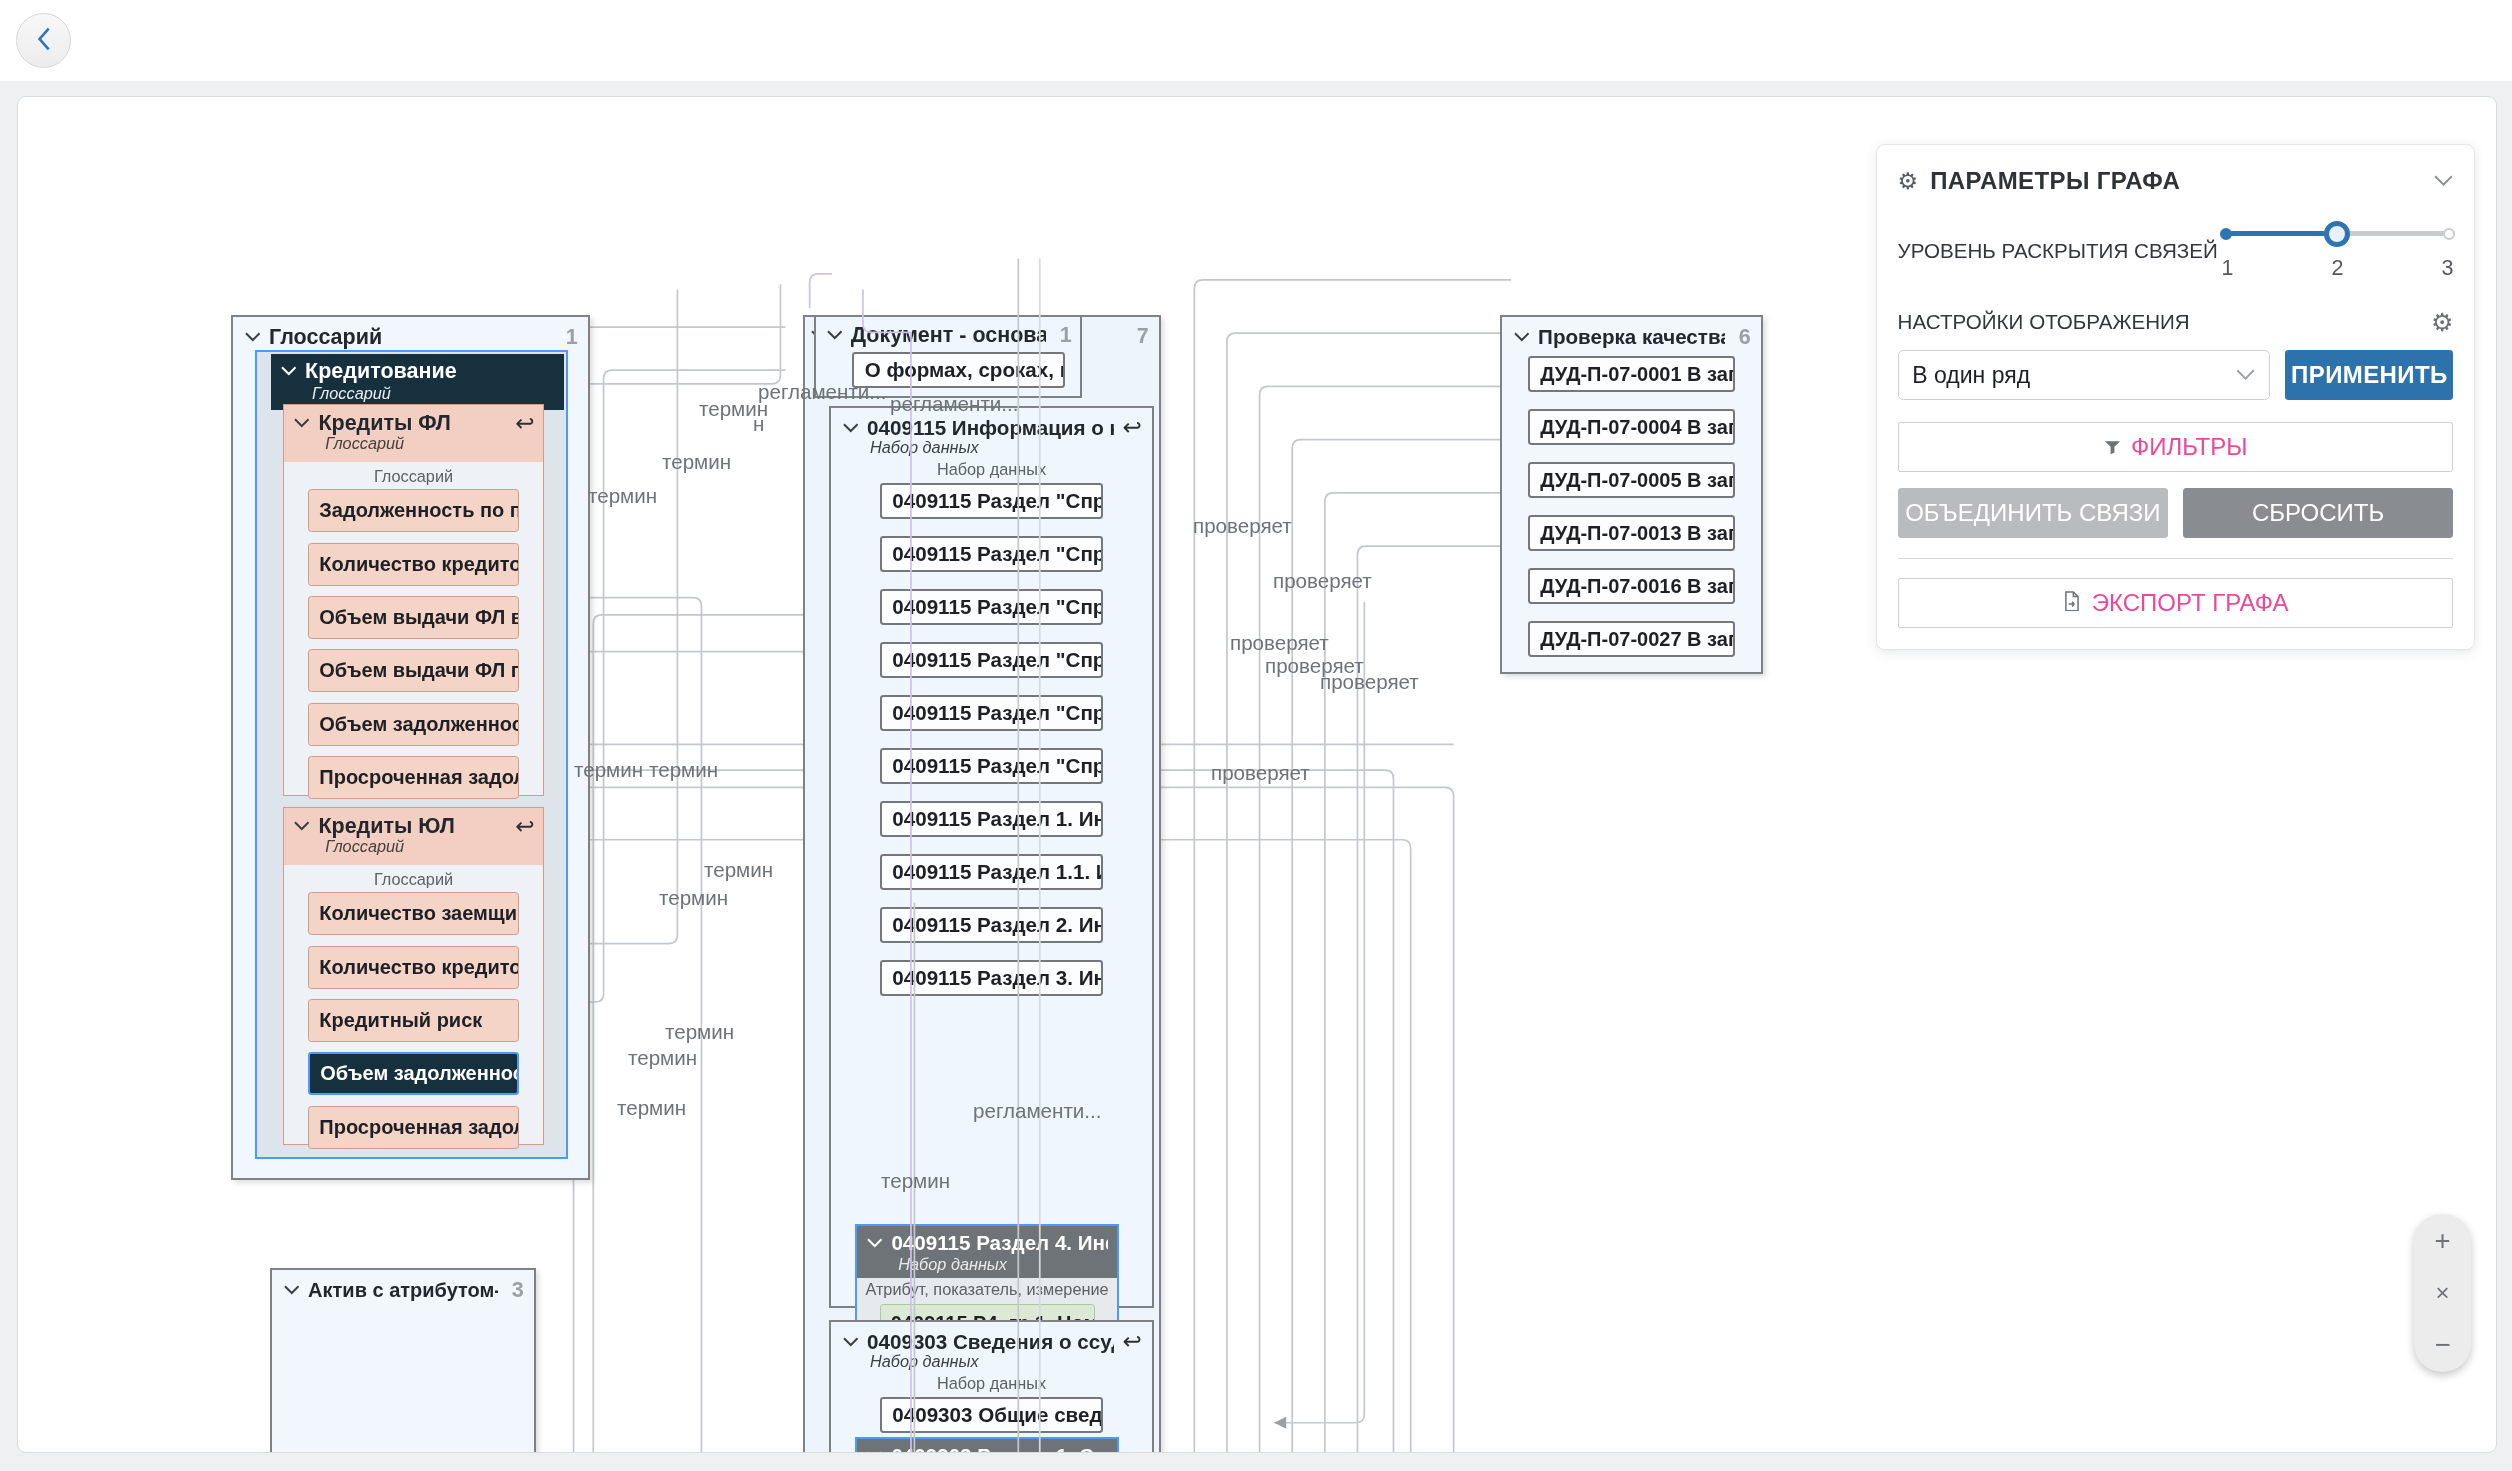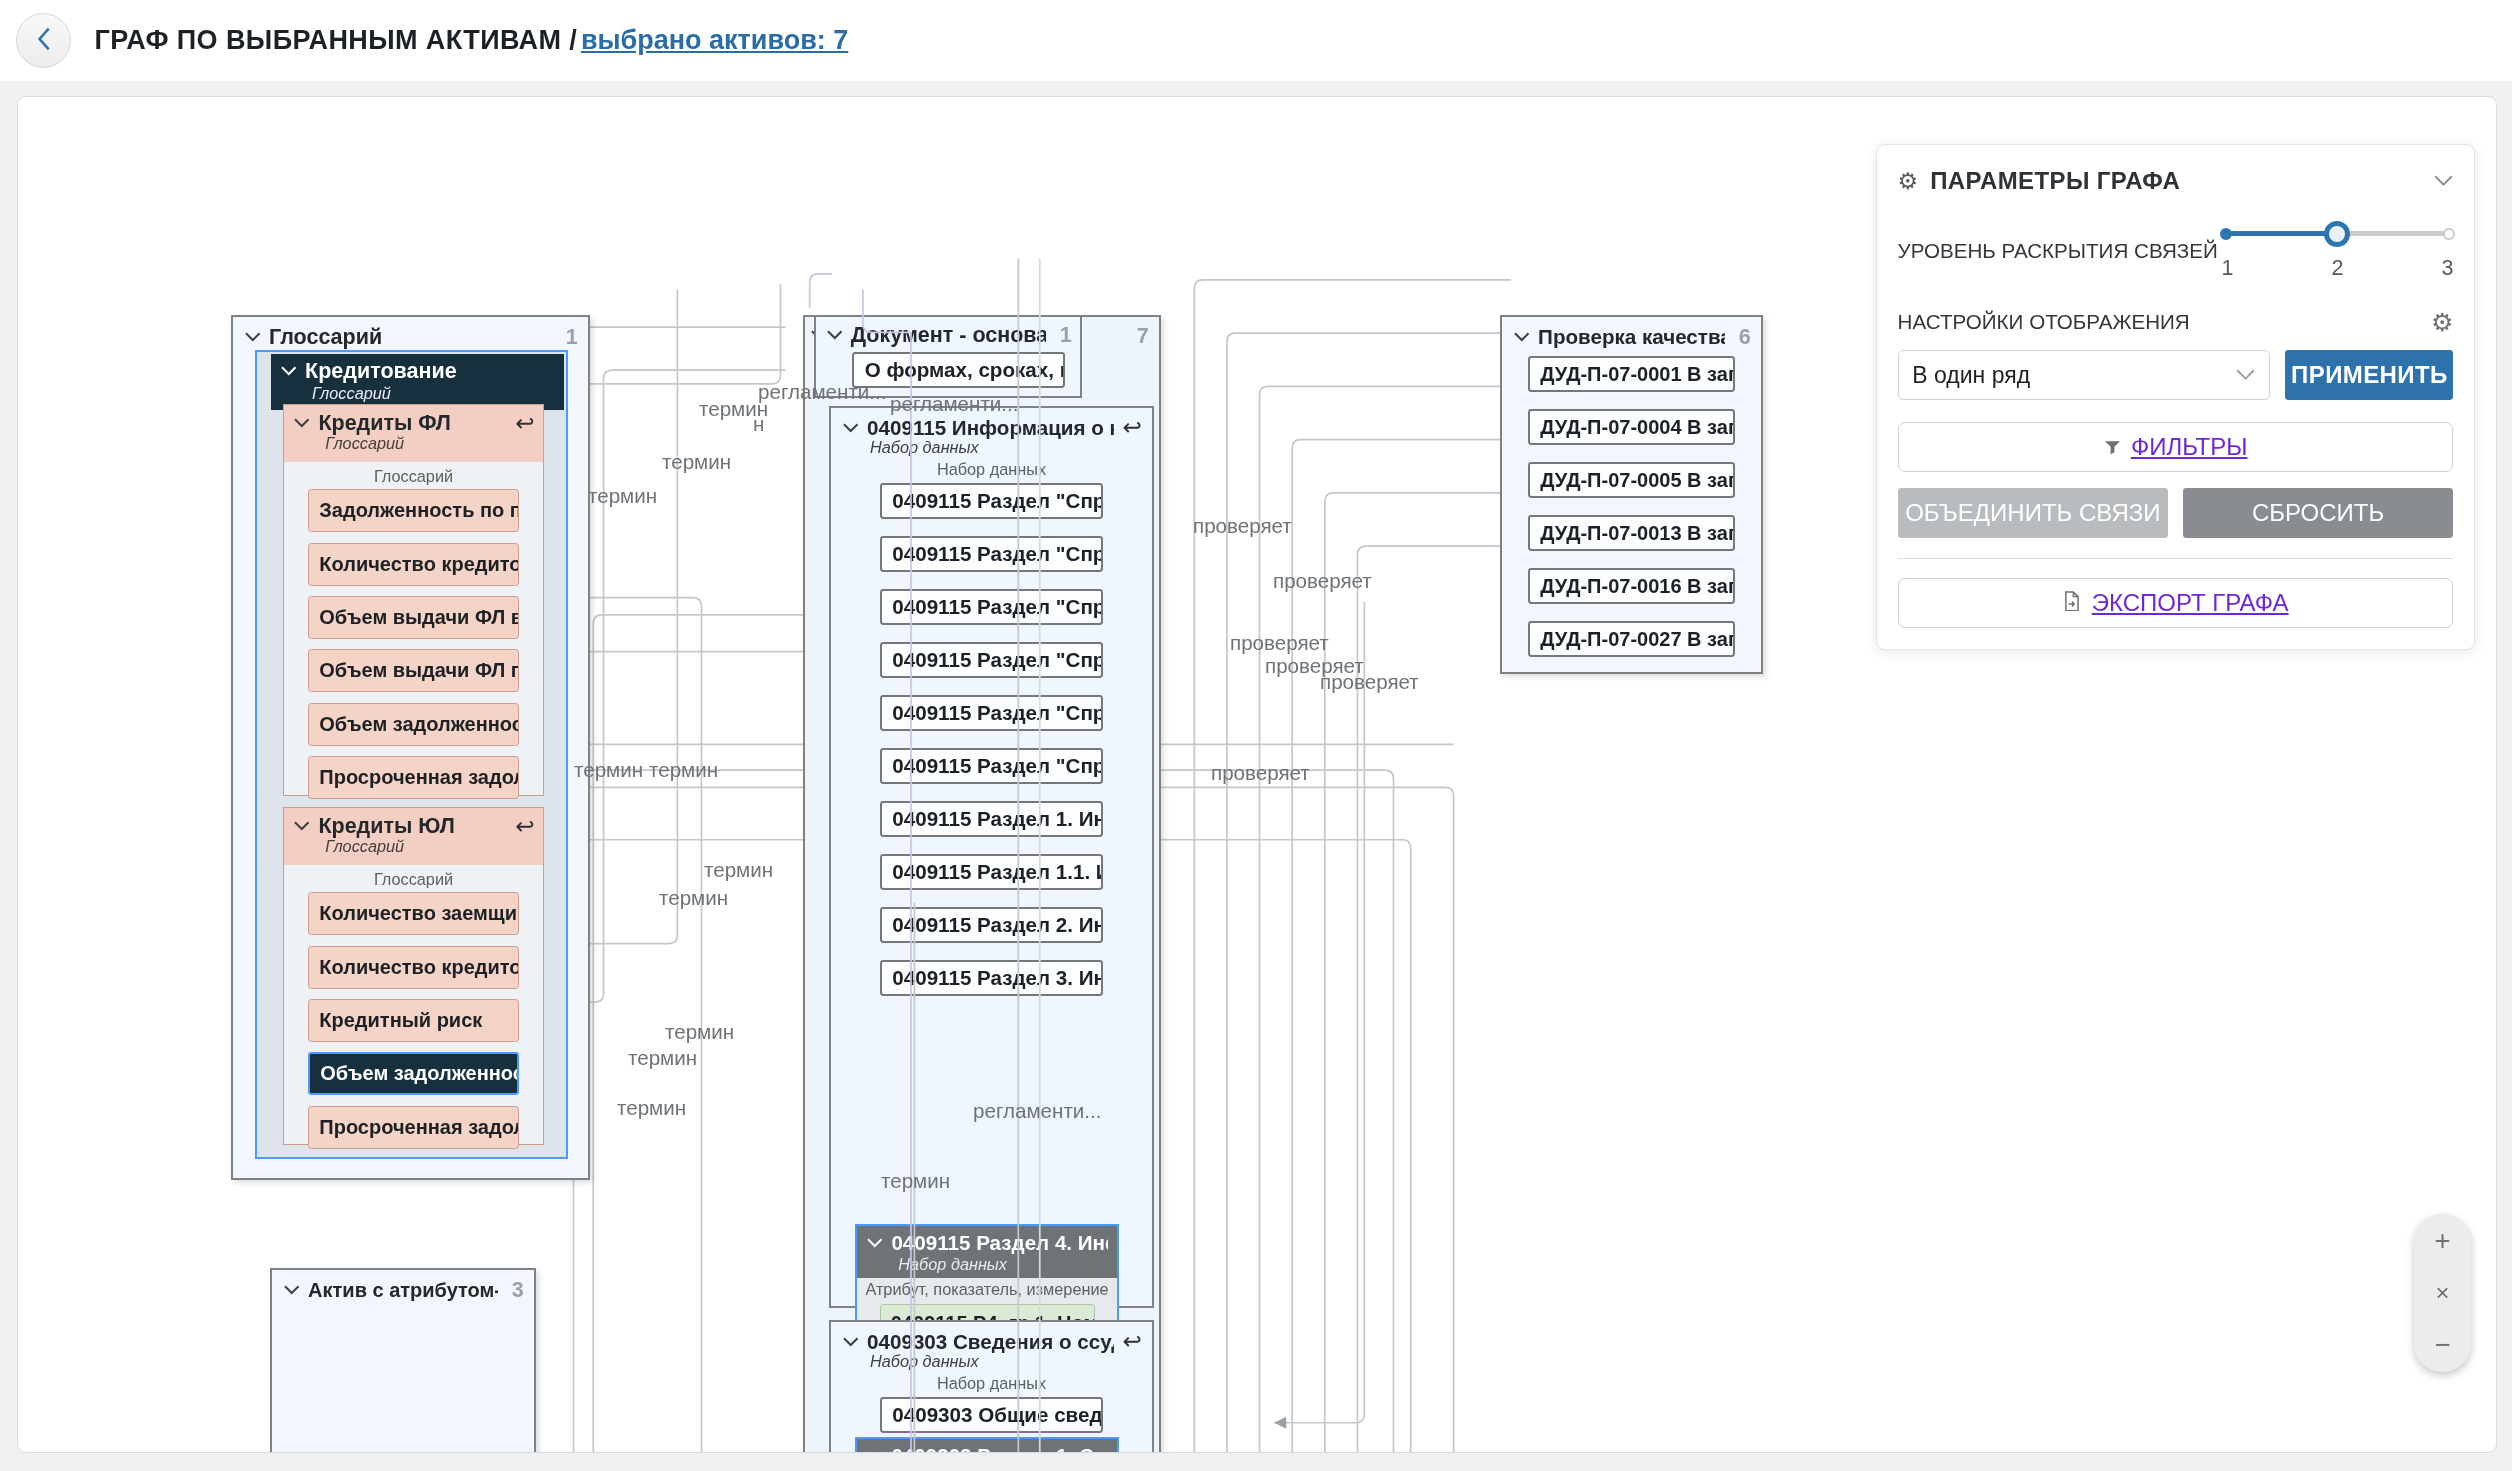--- a/index.html
+++ b/index.html
@@ -93,21 +93,21 @@
   .dot.l{left:-1.7px;background:#2e74b0;border:2.6px solid #2e74b0;}
   .dot.r{right:-1.7px;background:#fff;border:2.6px solid #c9cbcd;}
   .handle{position:absolute;left:50%;top:0;width:26px;height:26px;margin-left:-13px;border-radius:50%;background:#e8f1fa;border:5.2px solid #2e74b0;box-sizing:border-box;cursor:pointer;}
   .ticks{display:flex;justify-content:space-between;font-size:21.5px;color:#55595e;margin-top:8.6px;}
   .p-row2{display:flex;align-items:center;justify-content:space-between;margin:29px 0 15.5px;gap:13px;}
   .p-row3{display:flex;gap:15.5px;margin-bottom:22px;}
   .selectbox{flex:1;height:50px;border:1.3px solid #cdd1d4;border-radius:5.2px;display:flex;align-items:center;padding:0 13.7px;font-size:23px;color:#1d2024;cursor:pointer;box-sizing:border-box;}
   .selectbox .chev{margin-left:auto;color:#9aa0a5;}
   .btn{display:flex;align-items:center;justify-content:center;gap:10.3px;font-size:24px;cursor:pointer;box-sizing:border-box;border-radius:3.4px;}
   .btn-apply{width:168px;height:50px;background:#2e72ac;color:#fff;font-weight:bold;letter-spacing:0.4px;}
-  .btn-outline{height:50px;width:100%;background:#fff;border:1.3px solid #cdd1d4;border-radius:7px;color:#6d28d9;margin-bottom:15.5px;text-decoration:underline;}
+  .btn-outline{height:50px;width:100%;background:#fff;border:1.3px solid #cdd1d4;border-radius:2px;color:#ec4899;margin-bottom:15.5px;}
   .two-btns{display:flex;gap:14.6px;margin-bottom:20.6px;align-items:flex-end;}
   .btn-merge{flex:1;height:50px;background:#b9bcbe;color:#fff;}
   .btn-reset{flex:1;height:50px;background:#898d91;color:#fff;}
   .p-divider{height:1.3px;background:#d8dadd;margin:0 0 19px;}
 
   
   .zoomctl{position:absolute;left:2414px;top:1214px;width:57px;height:158px;border-radius:28px;background:#ececec;box-shadow:0 3.4px 8.6px rgba(0,0,0,.22);display:flex;flex-direction:column;align-items:center;justify-content:space-around;z-index:6;color:#6f7377;}
   .zoomctl span{font-size:27.5px;cursor:pointer;line-height:1;}
 </style>
 </head>
@@ -115,24 +115,20 @@
 
 <div class="stage">
 
   <div class="topbar">
     <div class="back-btn">
       <span>
         <svg width="17" height="26" viewBox="0 0 12 20">
             <path d="M10 2 L3 10 L10 18" stroke="#2e74b0" stroke-width="2" fill="none"></path>
           </svg>
       </span>
-    </div>
-    <div>
-      <span class="page-title">ГРАФ ПО ВЫБРАННЫМ АКТИВАМ /</span>
-      <span class="title-link">выбрано активов: 7</span>
     </div>
   </div>
 
   <div class="canvas-card">
 
     <svg class="edges edges-under" width="2478" height="1355" viewBox="20 112 2886 1578">
       <g stroke="#c4c8cc" stroke-width="2" fill="none">
         <path d="M628,446 H898 Q908,446 908,436 V330"></path>
         <path d="M628,695 H806 Q816,695 816,705 V1690"></path>
         <path d="M628,758 H940"></path>

